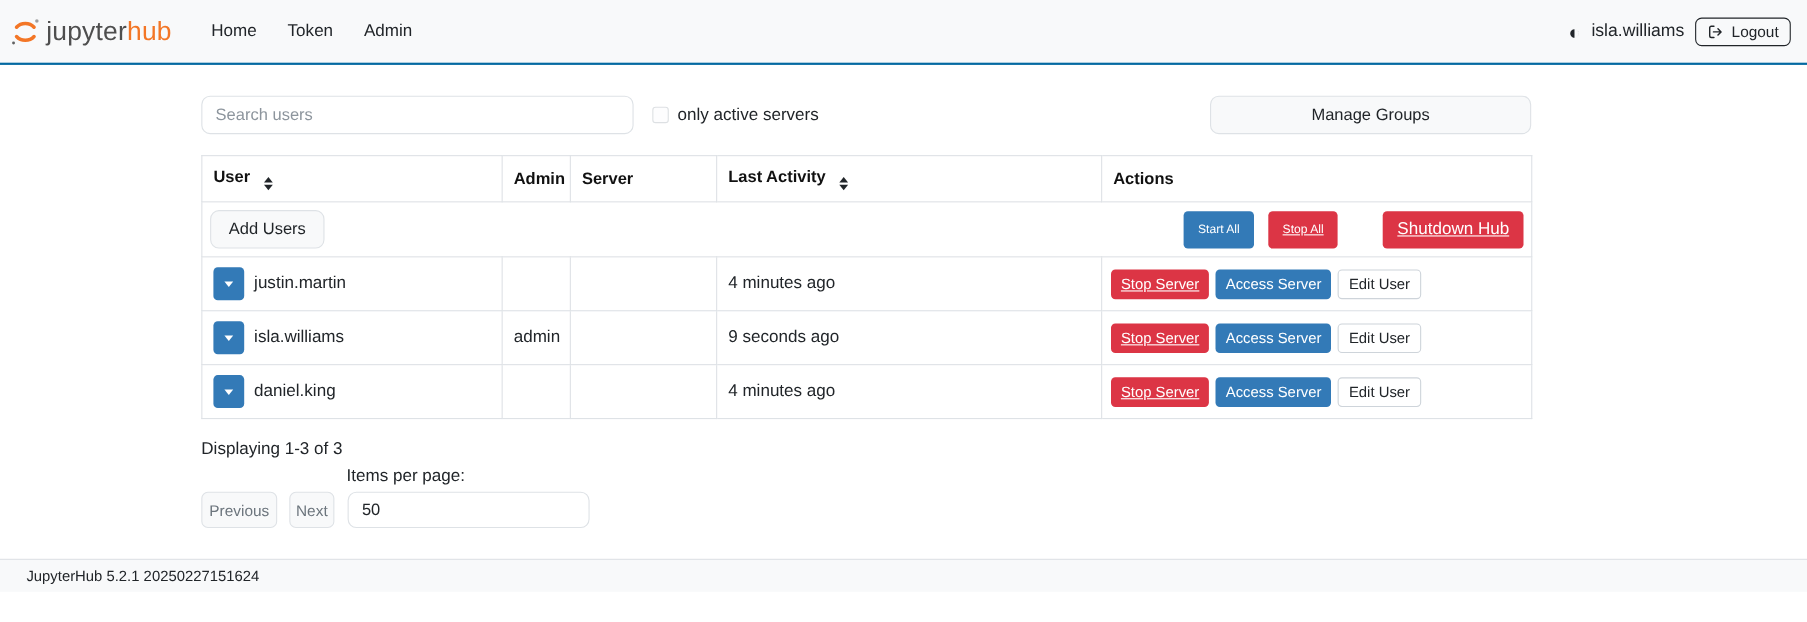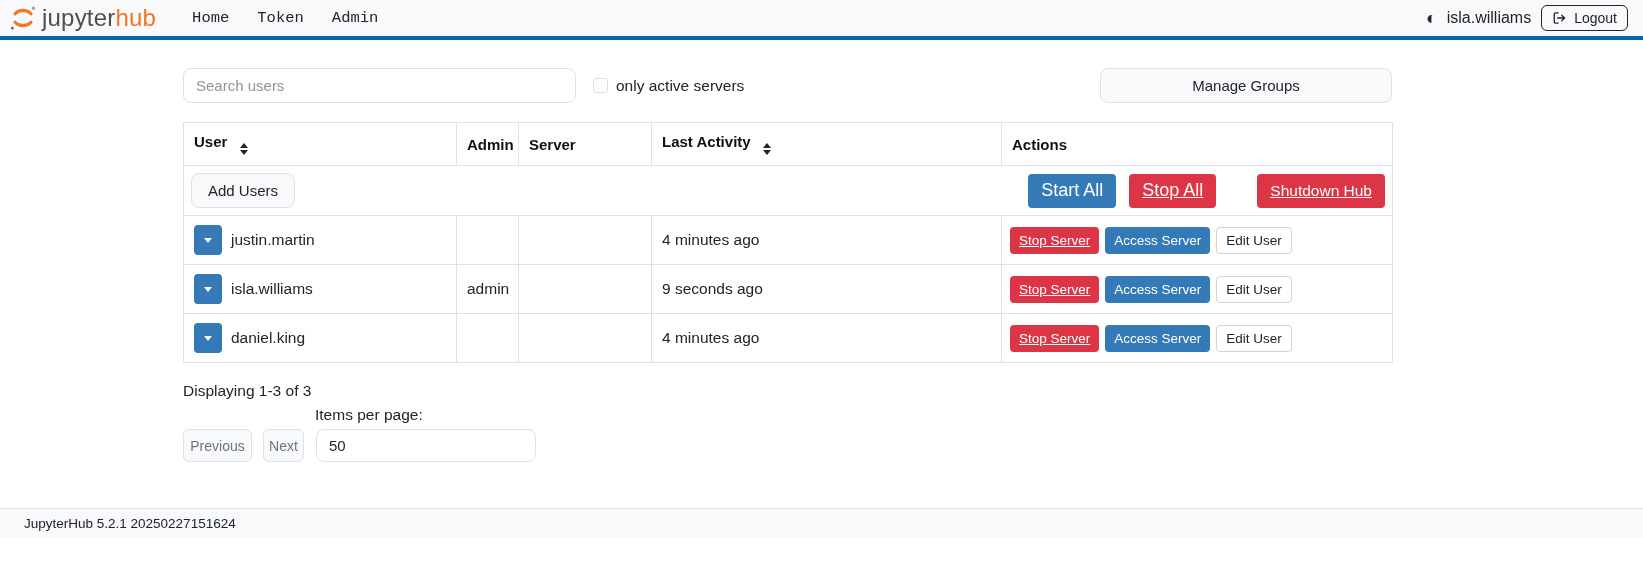--- a/index.html
+++ b/index.html
@@ -4,31 +4,31 @@
 <style>
   * { box-sizing: border-box; margin: 0; padding: 0; }
   html,body { width:1643px; height:565px; }
   body {
     font-family: "Liberation Sans", sans-serif;
     background:#ffffff; color:#212529; overflow:hidden; position:relative;
   }
 
   
   .navbar {
-    height:40px; background:#f8f9fa; border-bottom:4px solid #0369a1;
+    height:59px; background:#f8f9fa; border-bottom:2px solid #0369a1;
     display:flex; align-items:center; padding:0 15px 0 8px;
   }
   .brand { display:flex; align-items:center; gap:4px; }
   .brand-text { font-size:24px; color:#4e4e4e; letter-spacing:.2px; }
   .brand-text .hub { color:#f37626; }
   .nav-links { display:flex; margin-left:22px; }
   .nav-link {
     font-size:15.5px; color:#212529; padding:8px 14px; cursor:pointer;
     text-decoration:none; background:none; border:none;
-    font-family:Liberation Mono, monospace;
+    font-family:Liberation Sans, sans-serif;
   }
   .nav-right { margin-left:auto; display:flex; align-items:center; gap:10px; }
   .contrast-icon { font-size:18px; line-height:1; color:#212529; cursor:pointer; }
   .nav-user { font-size:16px; color:#212529; }
   .logout-btn {
     display:flex; align-items:center; gap:8px; background:transparent;
     border:1px solid #212529; border-radius:6px; padding:4px 10px;
     font-size:14px; color:#212529; cursor:pointer;
     font-family:"Liberation Sans",sans-serif;
   }
@@ -66,21 +66,21 @@
 
   .btn { border:none; border-radius:4px; cursor:pointer; font-family:"Liberation Sans",sans-serif; }
   .btn-primary { background:#337ab7; color:#fff; }
   .btn-danger  { background:#dc3545; color:#fff;text-decoration:underline; }
   .btn-light   { background:#f8f9fa; border:1px solid #dee2e6; color:#212529; }
   .btn-outline { background:#fff; border:1px solid #ced4da; color:#212529; }
 
   .controls-cell { padding:7px 7px; height:50px; }
   .controls-row-inner { display:flex; align-items:center;gap:8px; }
   .add-users-btn { height:35px; padding:0 16px; font-size:15px; border-radius:8px; }
-  .start-all-btn, .stop-all-btn { height:34px; padding:0 13px; font-size:18px;text-align:right; }
+  .start-all-btn, .stop-all-btn { height:34px; padding:0 13px; font-size:11px;text-align:right; }
   .start-all-btn { margin-left:auto; }
   .stop-all-btn { margin-left:5px; }
   .shutdown-hub-btn { height:34px; padding:0 13px; font-size:15.5px; margin-left:33px; }
 
   td.user-cell { padding:0 10px; height:49px; }
   .user-cell-inner { display:flex; align-items:center; gap:9px; }
   .dropdown-toggle {
     width:28px; height:30px; background:#337ab7; border:none; border-radius:4px;
     display:flex; align-items:center; justify-content:center; cursor:pointer;
   }

